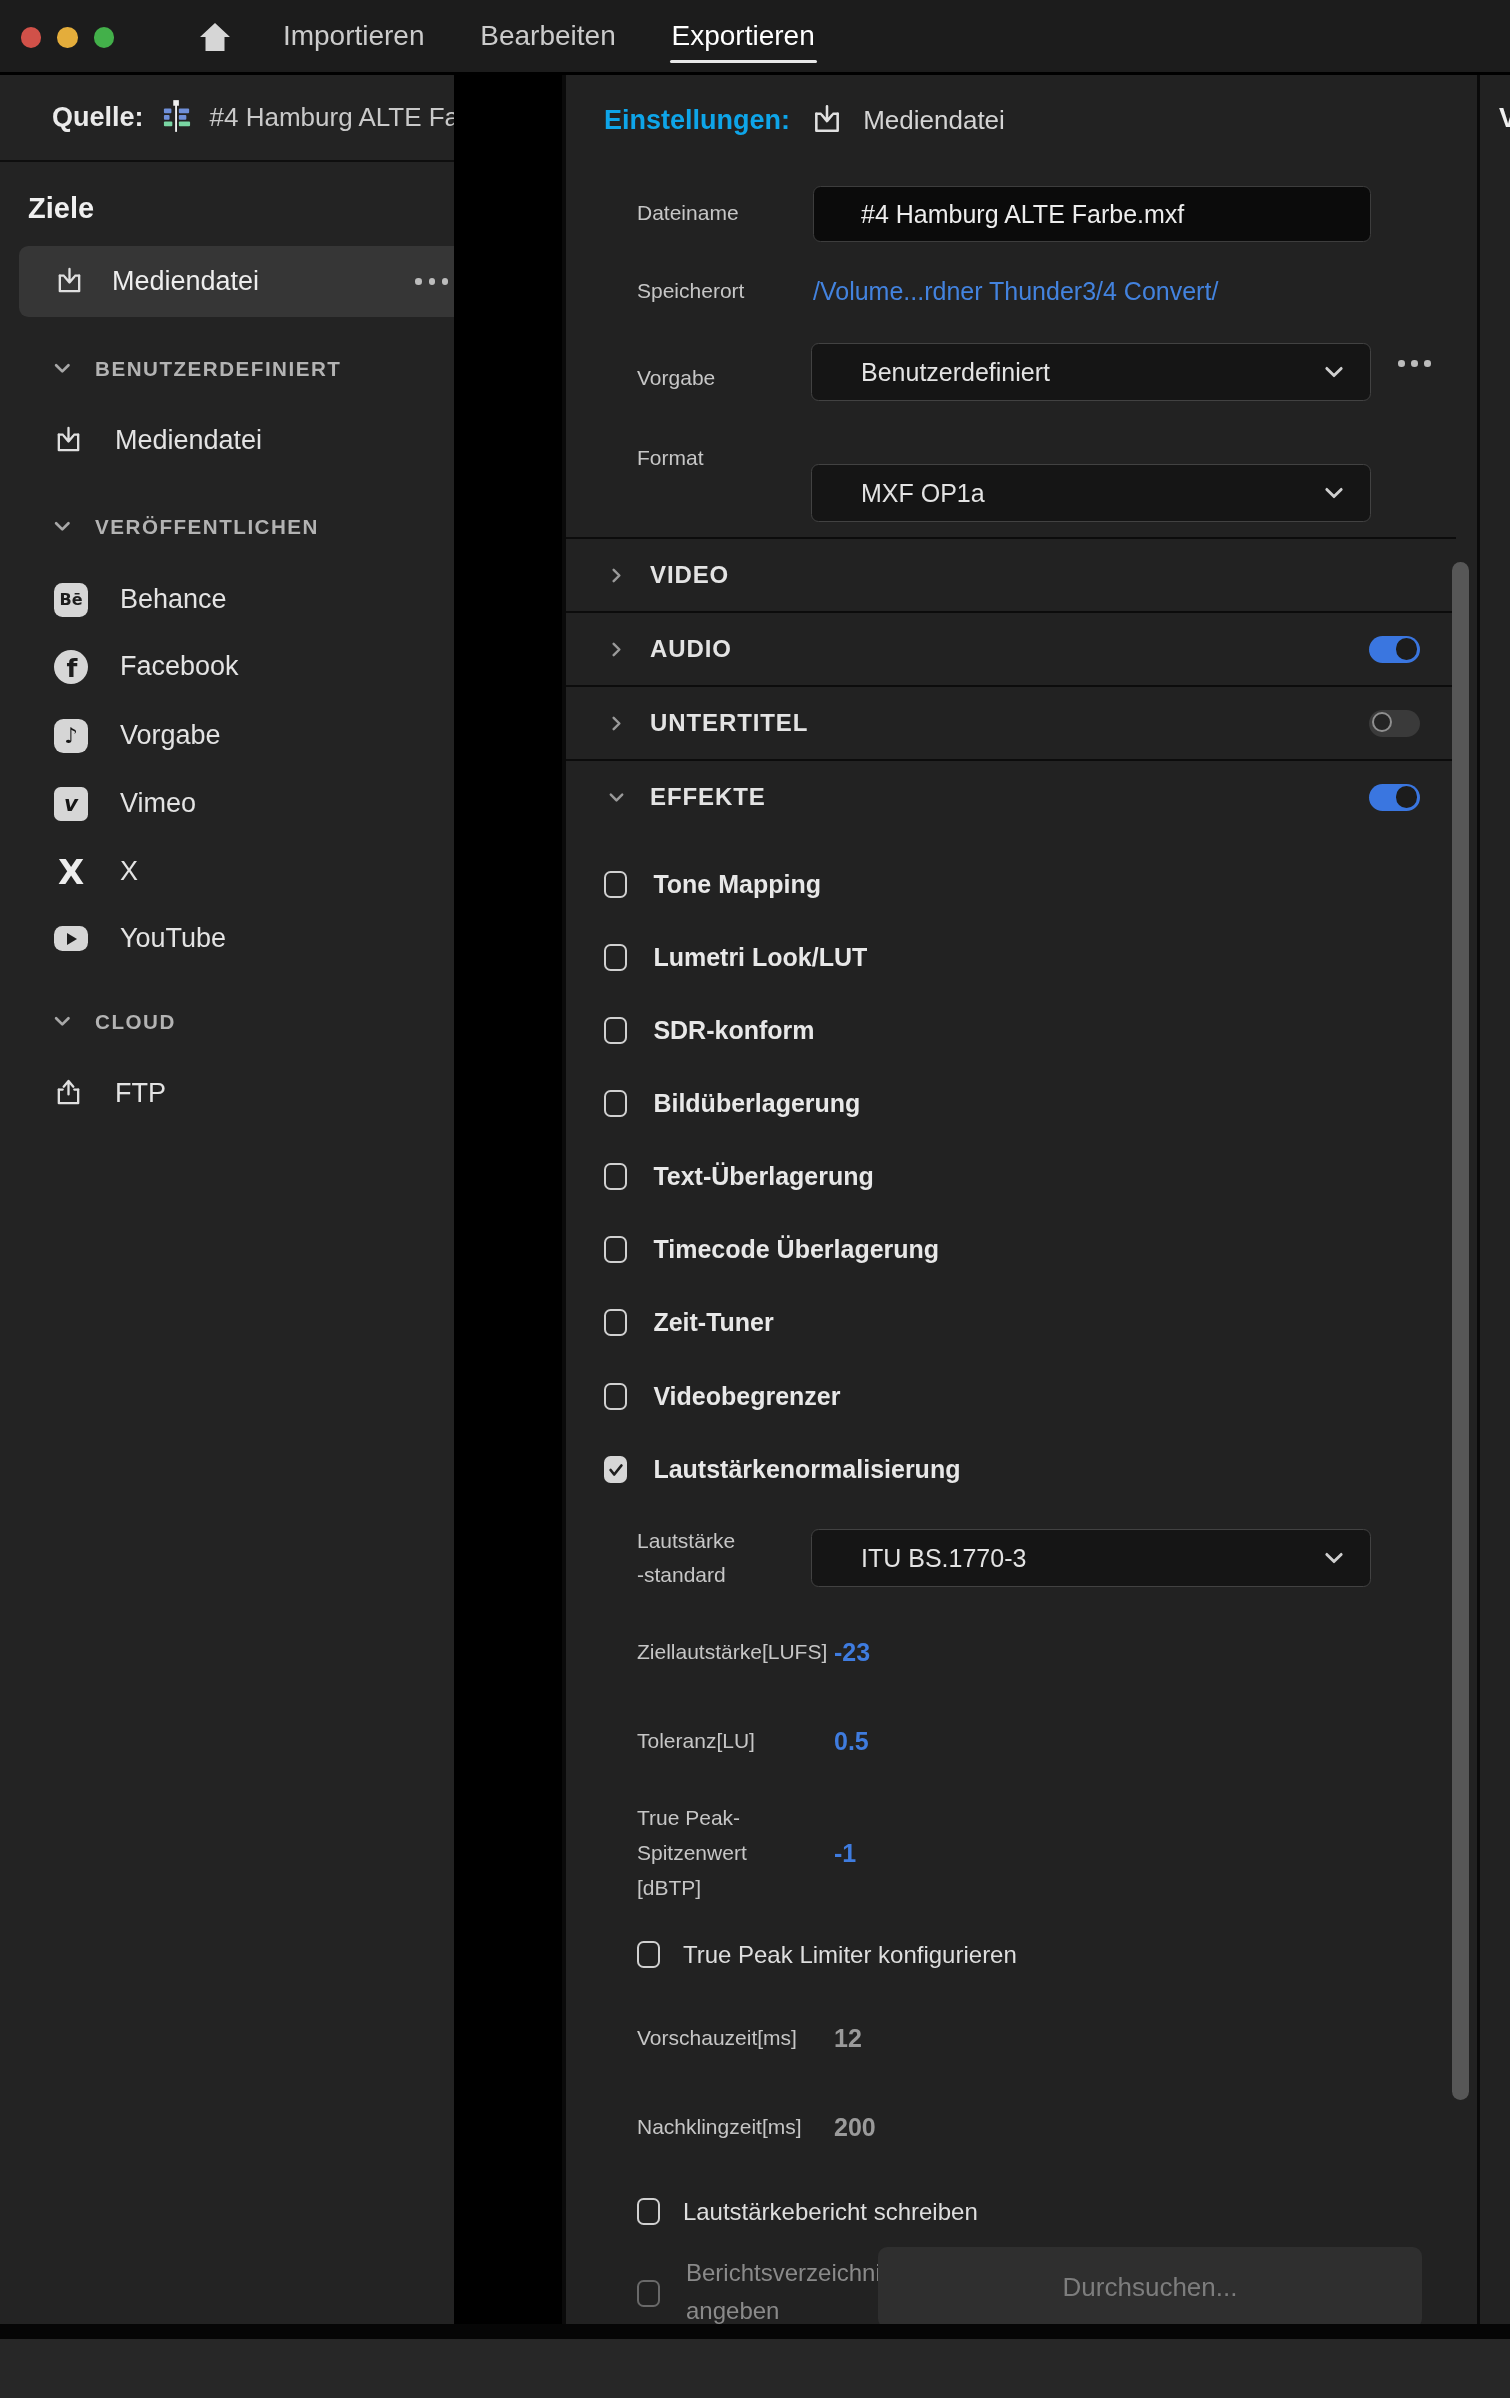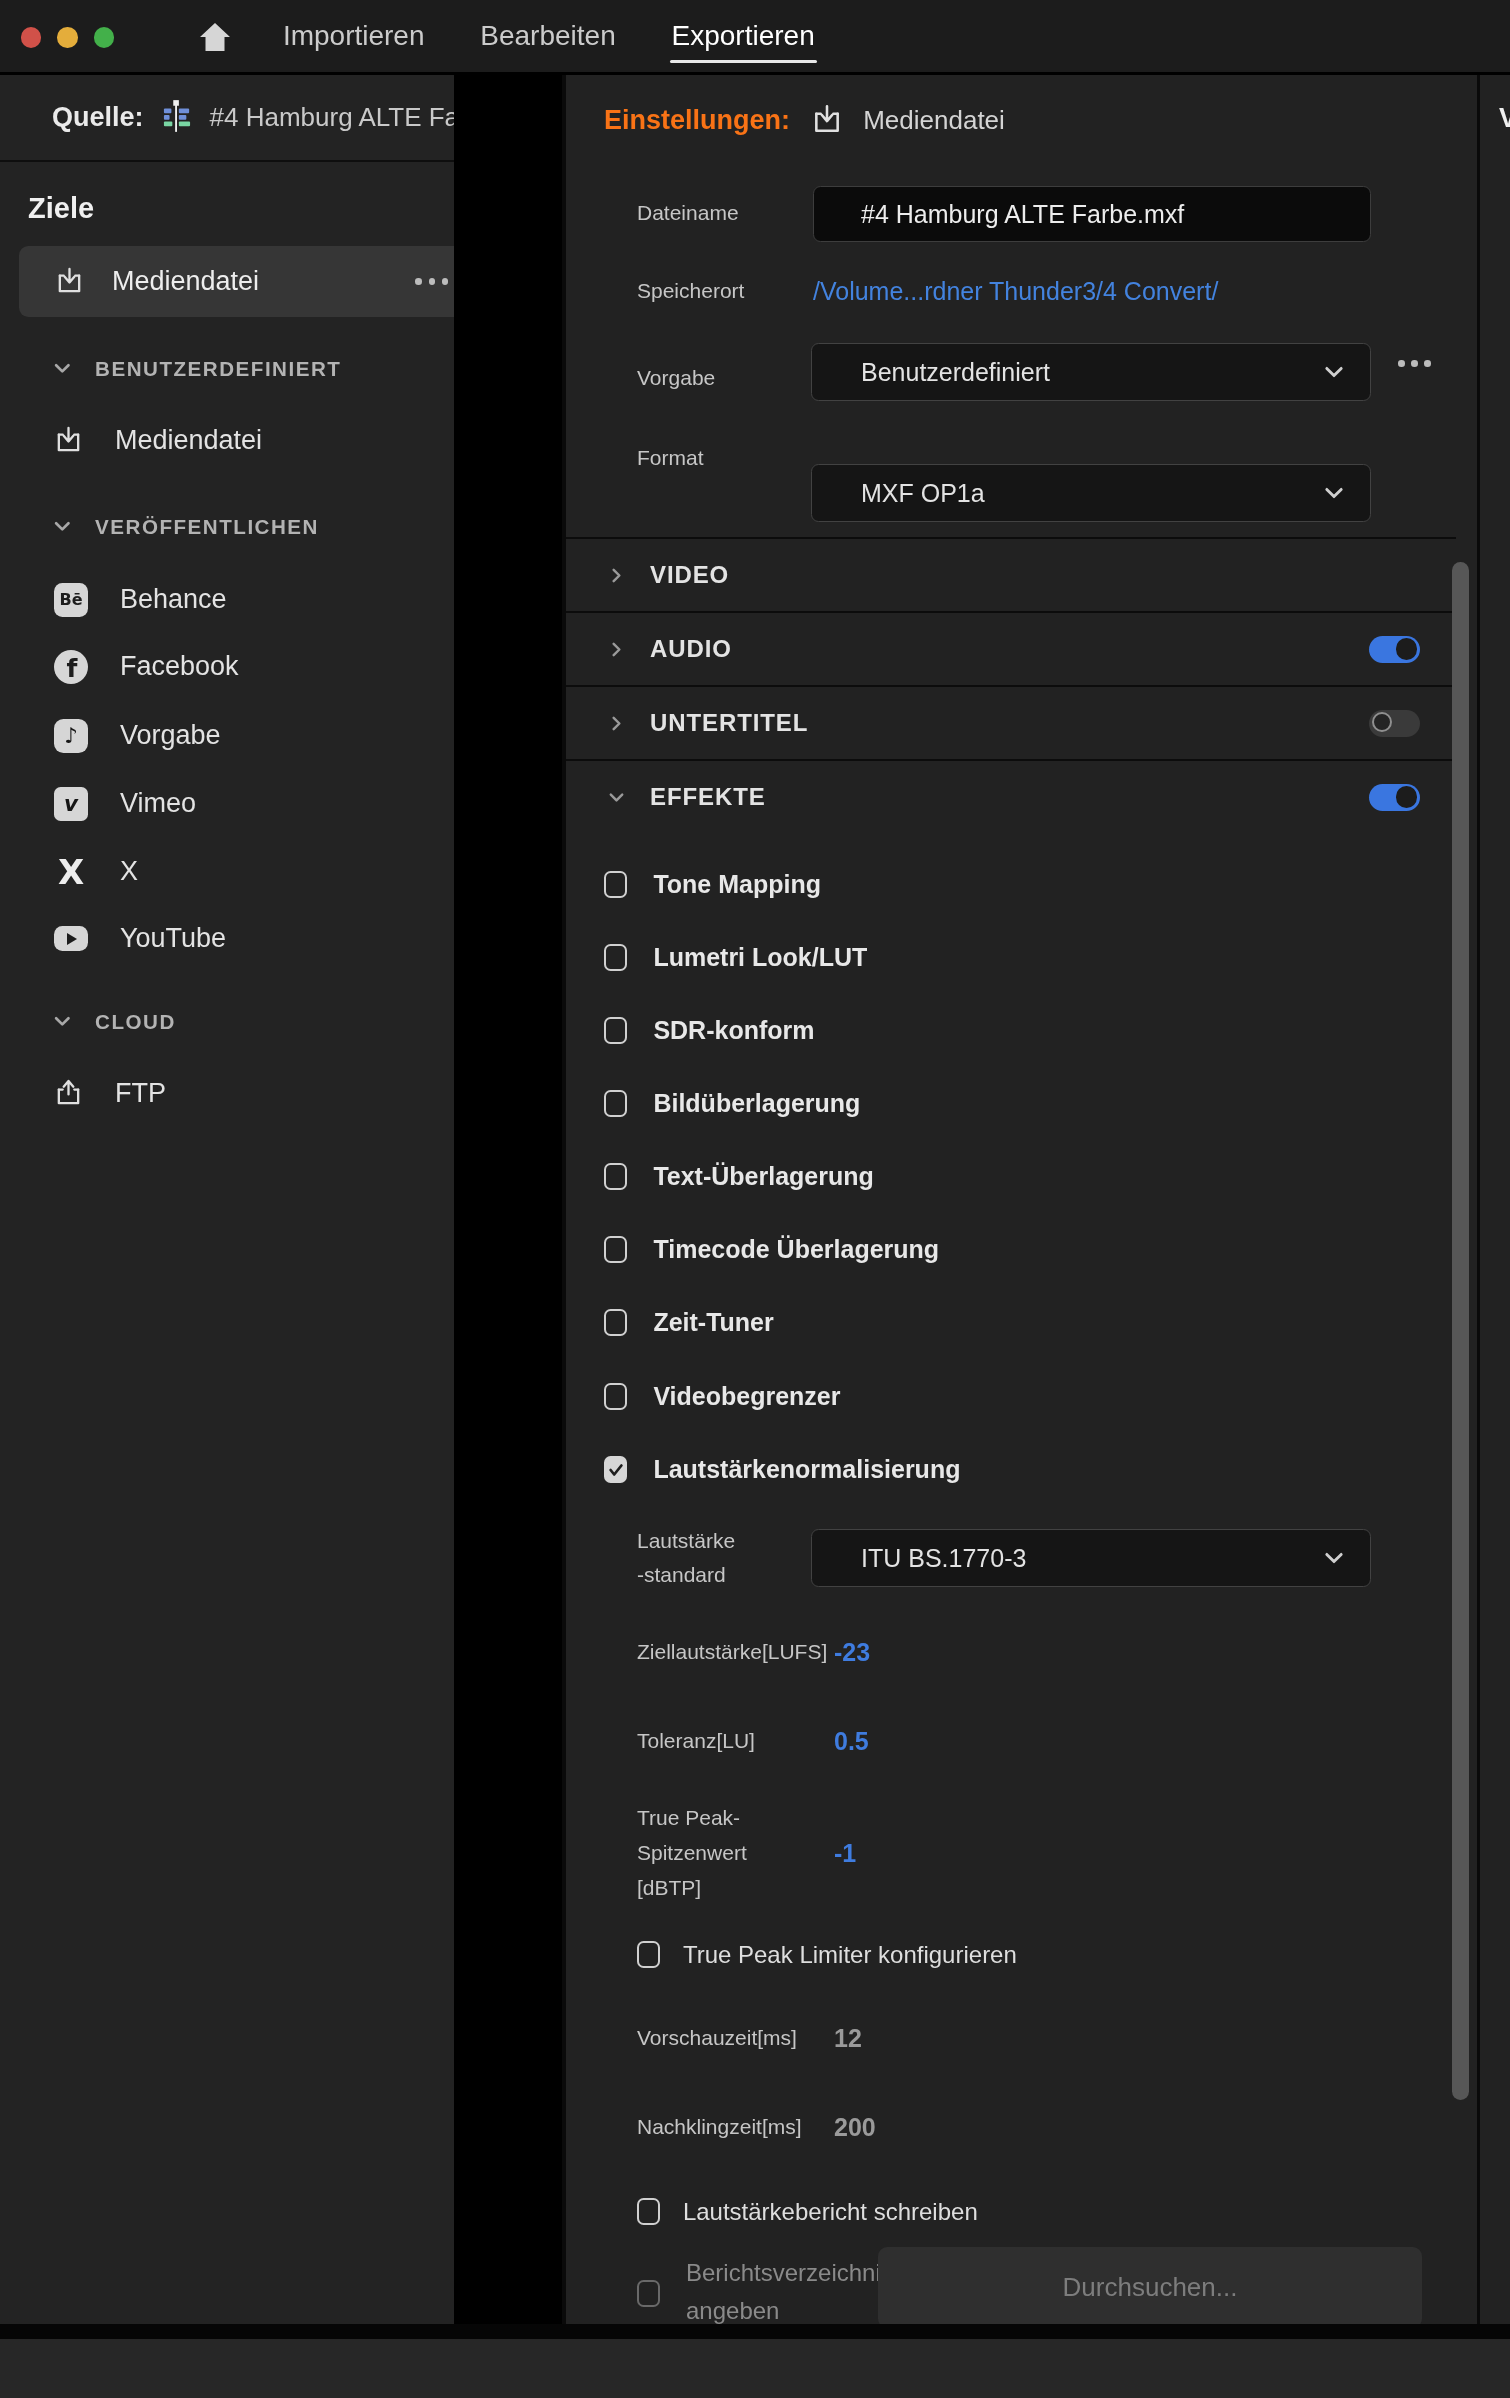--- a/index.html
+++ b/index.html
@@ -62,21 +62,21 @@
 
   
   .toggle{display:inline-block;width:51px;height:27px;border-radius:14px;position:relative;flex:none;}
   .toggle.on{background:var(--toggle_on,#3a76e0);}
   .toggle.on .knob{position:absolute;right:2.8px;top:2.8px;width:21.5px;height:21.5px;border-radius:50%;background:#1c1c1c;}
   .toggle.off{background:#3a3a3a;}
   .toggle.off .knob{position:absolute;left:2.8px;top:2.8px;width:16px;height:16px;border-radius:50%;background:#242424;border:2.8px solid #8f8f8f;}
 
   
   .set-header{left:0;top:0;width:911px;height:90px;display:flex;align-items:center;padding-left:38px;box-sizing:border-box;gap:20.6px;}
-  .set-title{font-size:27px;font-weight:700;color:#f97316;}
+  .set-title{font-size:27px;font-weight:700;color:#0ea5e9;}
   .set-target{font-size:26px;color:#d4d4d4;}
   .f-label{position:absolute;left:71px;font-size:21px;color:#c6c6c6;white-space:nowrap;}
   .filename-input{position:absolute;left:247px;top:111px;width:558px;height:56px;background:#0b0b0b;
                   border:1.9px solid #3d3d3d;border-radius:7.5px;box-sizing:border-box;color:#ededed;
                   font-size:25px;padding:0 19px 0 47px;font-family:"Liberation Sans",sans-serif;outline:none;}
   .loc-link{position:absolute;left:247px;top:202px;font-size:25px;font-weight:500;color:var(--link_blue,#4383df);}
   .select{position:absolute;left:245px;width:560px;height:58px;background:#151515;border:1.9px solid #424242;
           border-radius:7.5px;box-sizing:border-box;display:flex;align-items:center;padding:0 24px 0 49px;}
   .select .val{font-size:25px;color:#e3e3e3;}
   .select svg{margin-left:auto;}

